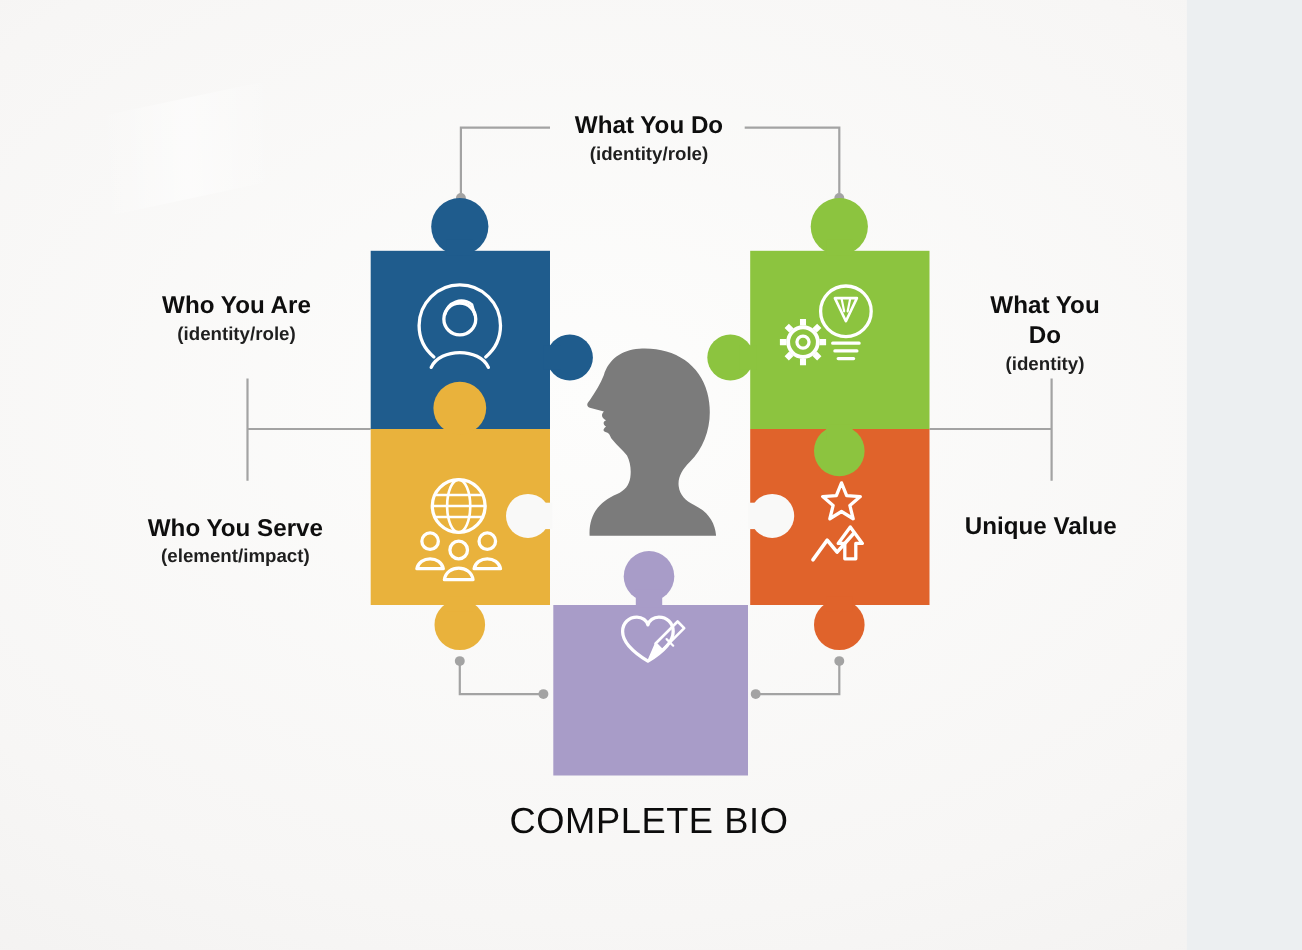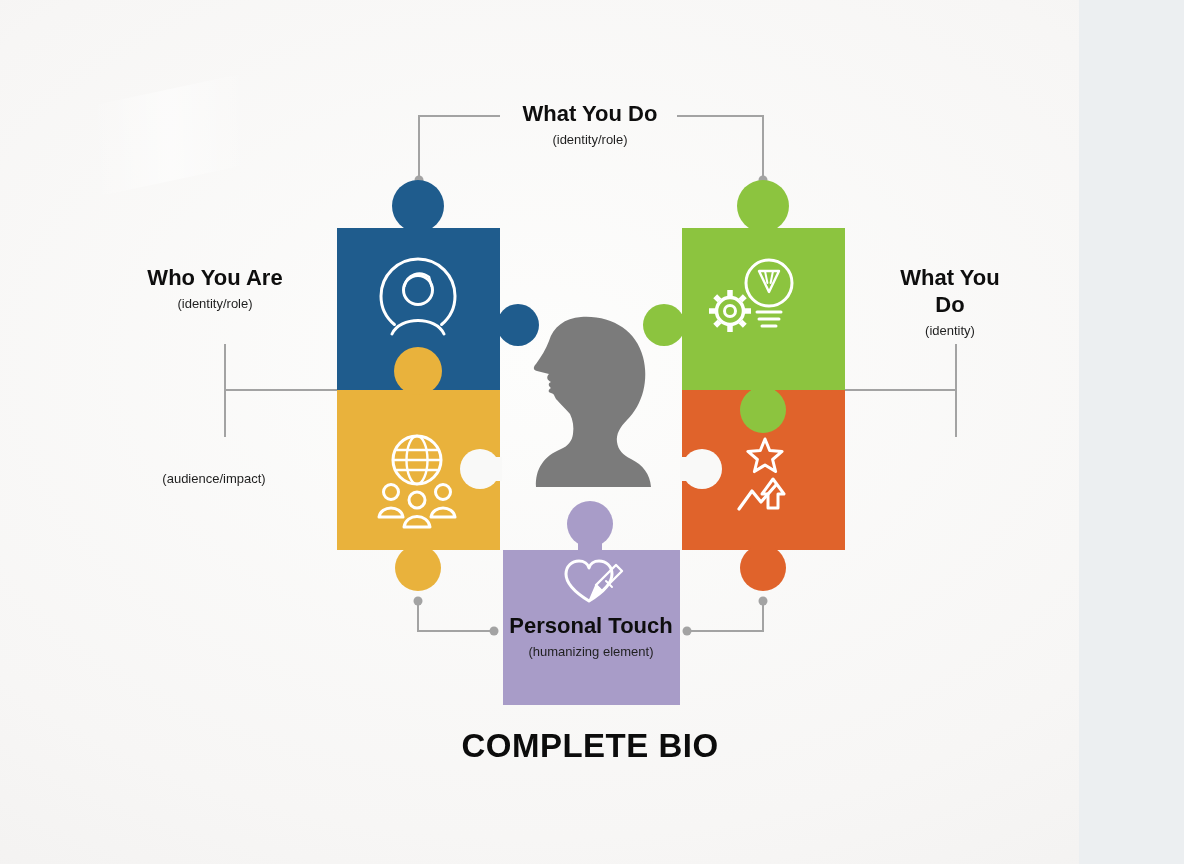--- a/index.html
+++ b/index.html
@@ -11,24 +11,24 @@
   .streak{
     position:absolute;left:40px;top:90px;width:260px;height:90px;
     background:linear-gradient(100deg, rgba(255,255,255,0) 20%, rgba(255,255,255,.9) 50%, rgba(255,255,255,0) 80%);
     transform:rotate(-12deg);opacity:.55;pointer-events:none;
   }
   svg.diagram{position:absolute;left:0;top:0;z-index:1;}
   .label{position:absolute;z-index:2;text-align:center;color:#141414;}
   .label.centered{transform:translateX(-50%);}
   .label.left-aligned{text-align:left;}
   .label .t{font-weight:bold;font-size:22px;line-height:27px;color:#0e0e0e;}
-  .label .s{font-weight:normal;font-size:13px;line-height:25px;color:#1f1f1f;}
+  .label .s{font-weight:bold;font-size:17px;line-height:25px;color:#1f1f1f;}
   .bio-title{
     position:absolute;z-index:2;transform:translateX(-50%);
-    font-weight:bold;font-size:33px;letter-spacing:.5px;color:#0c0c0c;white-space:nowrap;
+    font-weight:normal;font-size:33px;letter-spacing:.5px;color:#0c0c0c;white-space:nowrap;
   }
 </style>
 </head>
 <body>
 
 <div class="canvas">
   <div class="streak"></div>
 
   <svg class="diagram" width="1184" height="864" viewBox="0 0 1184 864">
 
@@ -172,30 +172,28 @@
     <div class="t">What You Do</div>
     <div class="s">(identity/role)</div>
   </div>
 
   <div class="label centered" style="left:215px;top:264px;">
     <div class="t">Who You Are</div>
     <div class="s">(identity/role)</div>
   </div>
 
   <div class="label centered" style="left:214px;top:466px;">
-    <div class="s">(audience/impact)</div>
+    <div class="t">Who You Serve</div>
+    <div class="s">(element/impact)</div>
   </div>
 
   <div class="label centered" style="left:950px;top:264px;">
     <div class="t">What You Do</div>
     <div class="s">(identity)</div>
   </div>
 
   <div class="label left-aligned" style="left:877px;top:464px;">
+    <div class="t">Unique Value</div>
   </div>
 
-  <div class="label centered" style="left:591px;top:612px;">
-    <div class="t">Personal Touch</div>
-    <div class="s">(humanizing element)</div>
-  </div>
 
   <div class="bio-title" style="left:590px;top:727px;">COMPLETE BIO</div>
 </div>
 
 </body></html>

